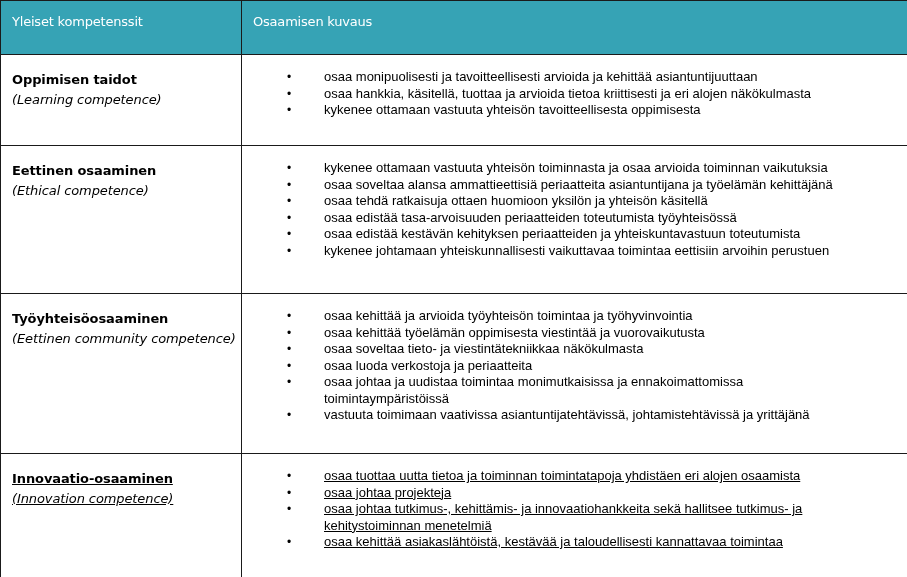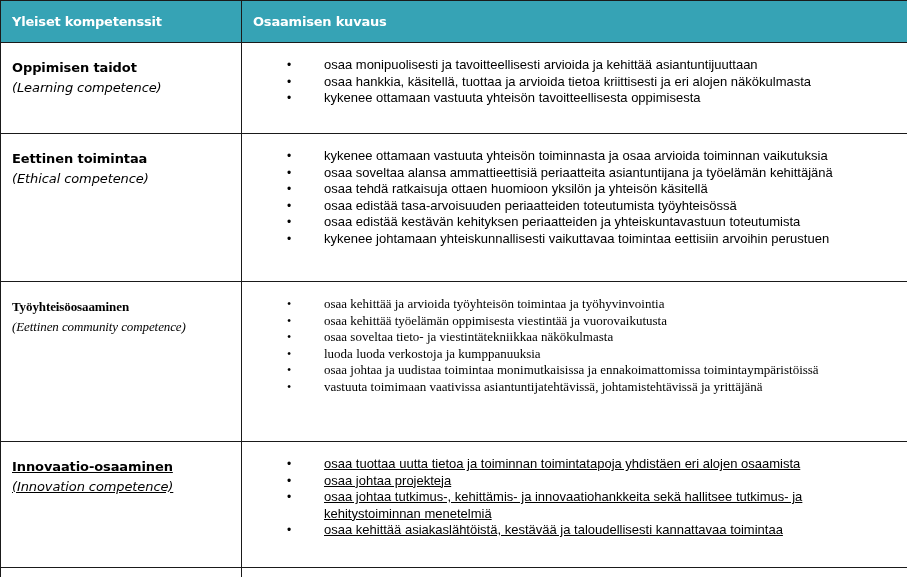--- a/index.html
+++ b/index.html
@@ -13,37 +13,37 @@
   table.comp col.c1 { width: 241px; }
   table.comp col.c2 { width: 666px; }
   table.comp th, table.comp td {
     border: 1px solid #1a1a1a;
     vertical-align: top;
   }
   table.comp thead th {
     background: #36a3b5;
     color: #ffffff;
     text-align: left;
-    font-weight: bold;
+    font-weight: normal;
     font-size: 13px;
     height: 41px;
-    padding: 0 0 0 11px;
+    padding: 0 0 12px 11px;
     vertical-align: middle;
     letter-spacing: -0.2px;
   }
   td.left { padding: 15px 0 0 11px; font-size: 13px; line-height: 20px; }
   td.left .name { font-weight: bold; display: block; letter-spacing: -0.1px; }
   td.left .en { font-style: italic; display: block; letter-spacing: -0.1px; }
   td.right { padding: 14px 0 0 0; font-family: "Liberation Sans", sans-serif; font-size: 13px; line-height: 16.5px; }
   td.right ul { margin: 0; padding: 0; list-style: none; }
   td.right li { position: relative; padding-left: 82px; padding-right: 40px; }
   td.right li .bullet { position: absolute; left: 45px; top: 0; font-size: 12px; }
   tr.r1 td { height: 75px; margin-top: 27px; }
   tr.r2 td { height: 132px; }
-  tr.r3 td { height: 144px; font-family: Liberation Serif, serif; }
+  tr.r3 td { height: 144px; }
   tr.r4 td { height: 110px; text-decoration: underline; }
   tr.r5 td { height: 75px; }
 </style>
 </head>
 <body>
 
 <table class="comp">
   <colgroup>
       <col class="c1">
       <col class="c2">
@@ -65,21 +65,21 @@
         <ul>
           <li><span class="bullet">•</span><span>osaa monipuolisesti ja tavoitteellisesti arvioida ja kehittää asiantuntijuuttaan</span></li>
           <li><span class="bullet">•</span><span>osaa hankkia, käsitellä, tuottaa ja arvioida tietoa kriittisesti ja eri alojen näkökulmasta</span></li>
           <li><span class="bullet">•</span><span>kykenee ottamaan vastuuta yhteisön tavoitteellisesta oppimisesta</span></li>
         </ul>
       </td>
     </tr>
 
     <tr class="r2">
       <td class="left">
-        <span class="name">Eettinen toimintaa</span>
+        <span class="name">Eettinen osaaminen</span>
         <span class="en">(Ethical competence)</span>
       </td>
       <td class="right">
         <ul>
           <li><span class="bullet">•</span><span>kykenee ottamaan vastuuta yhteisön toiminnasta ja osaa arvioida toiminnan vaikutuksia</span></li>
           <li><span class="bullet">•</span><span>osaa soveltaa alansa ammattieettisiä periaatteita asiantuntijana ja työelämän kehittäjänä</span></li>
           <li><span class="bullet">•</span><span>osaa tehdä ratkaisuja ottaen huomioon yksilön ja yhteisön käsitellä</span></li>
           <li><span class="bullet">•</span><span>osaa edistää tasa-arvoisuuden periaatteiden toteutumista työyhteisössä</span></li>
           <li><span class="bullet">•</span><span>osaa edistää kestävän kehityksen periaatteiden ja yhteiskuntavastuun toteutumista</span></li>
           <li><span class="bullet">•</span><span>kykenee johtamaan yhteiskunnallisesti vaikuttavaa toimintaa eettisiin arvoihin perustuen</span></li>
@@ -90,21 +90,21 @@
     <tr class="r3">
       <td class="left">
         <span class="name">Työyhteisöosaaminen</span>
         <span class="en">(Eettinen community competence)</span>
       </td>
       <td class="right">
         <ul>
           <li><span class="bullet">•</span><span>osaa kehittää ja arvioida työyhteisön toimintaa ja työhyvinvointia</span></li>
           <li><span class="bullet">•</span><span>osaa kehittää työelämän oppimisesta viestintää ja vuorovaikutusta</span></li>
           <li><span class="bullet">•</span><span>osaa soveltaa tieto- ja viestintätekniikkaa näkökulmasta</span></li>
-          <li><span class="bullet">•</span><span>luoda luoda verkostoja ja kumppanuuksia</span></li>
+          <li><span class="bullet">•</span><span>osaa luoda verkostoja ja periaatteita</span></li>
           <li><span class="bullet">•</span><span>osaa johtaa ja uudistaa toimintaa monimutkaisissa ja ennakoimattomissa toimintaympäristöissä</span></li>
           <li><span class="bullet">•</span><span>vastuuta toimimaan vaativissa asiantuntijatehtävissä, johtamistehtävissä ja yrittäjänä</span></li>
         </ul>
       </td>
     </tr>
 
     <tr class="r4">
       <td class="left">
         <span class="name">Innovaatio-osaaminen</span>
         <span class="en">(Innovation competence)</span>

